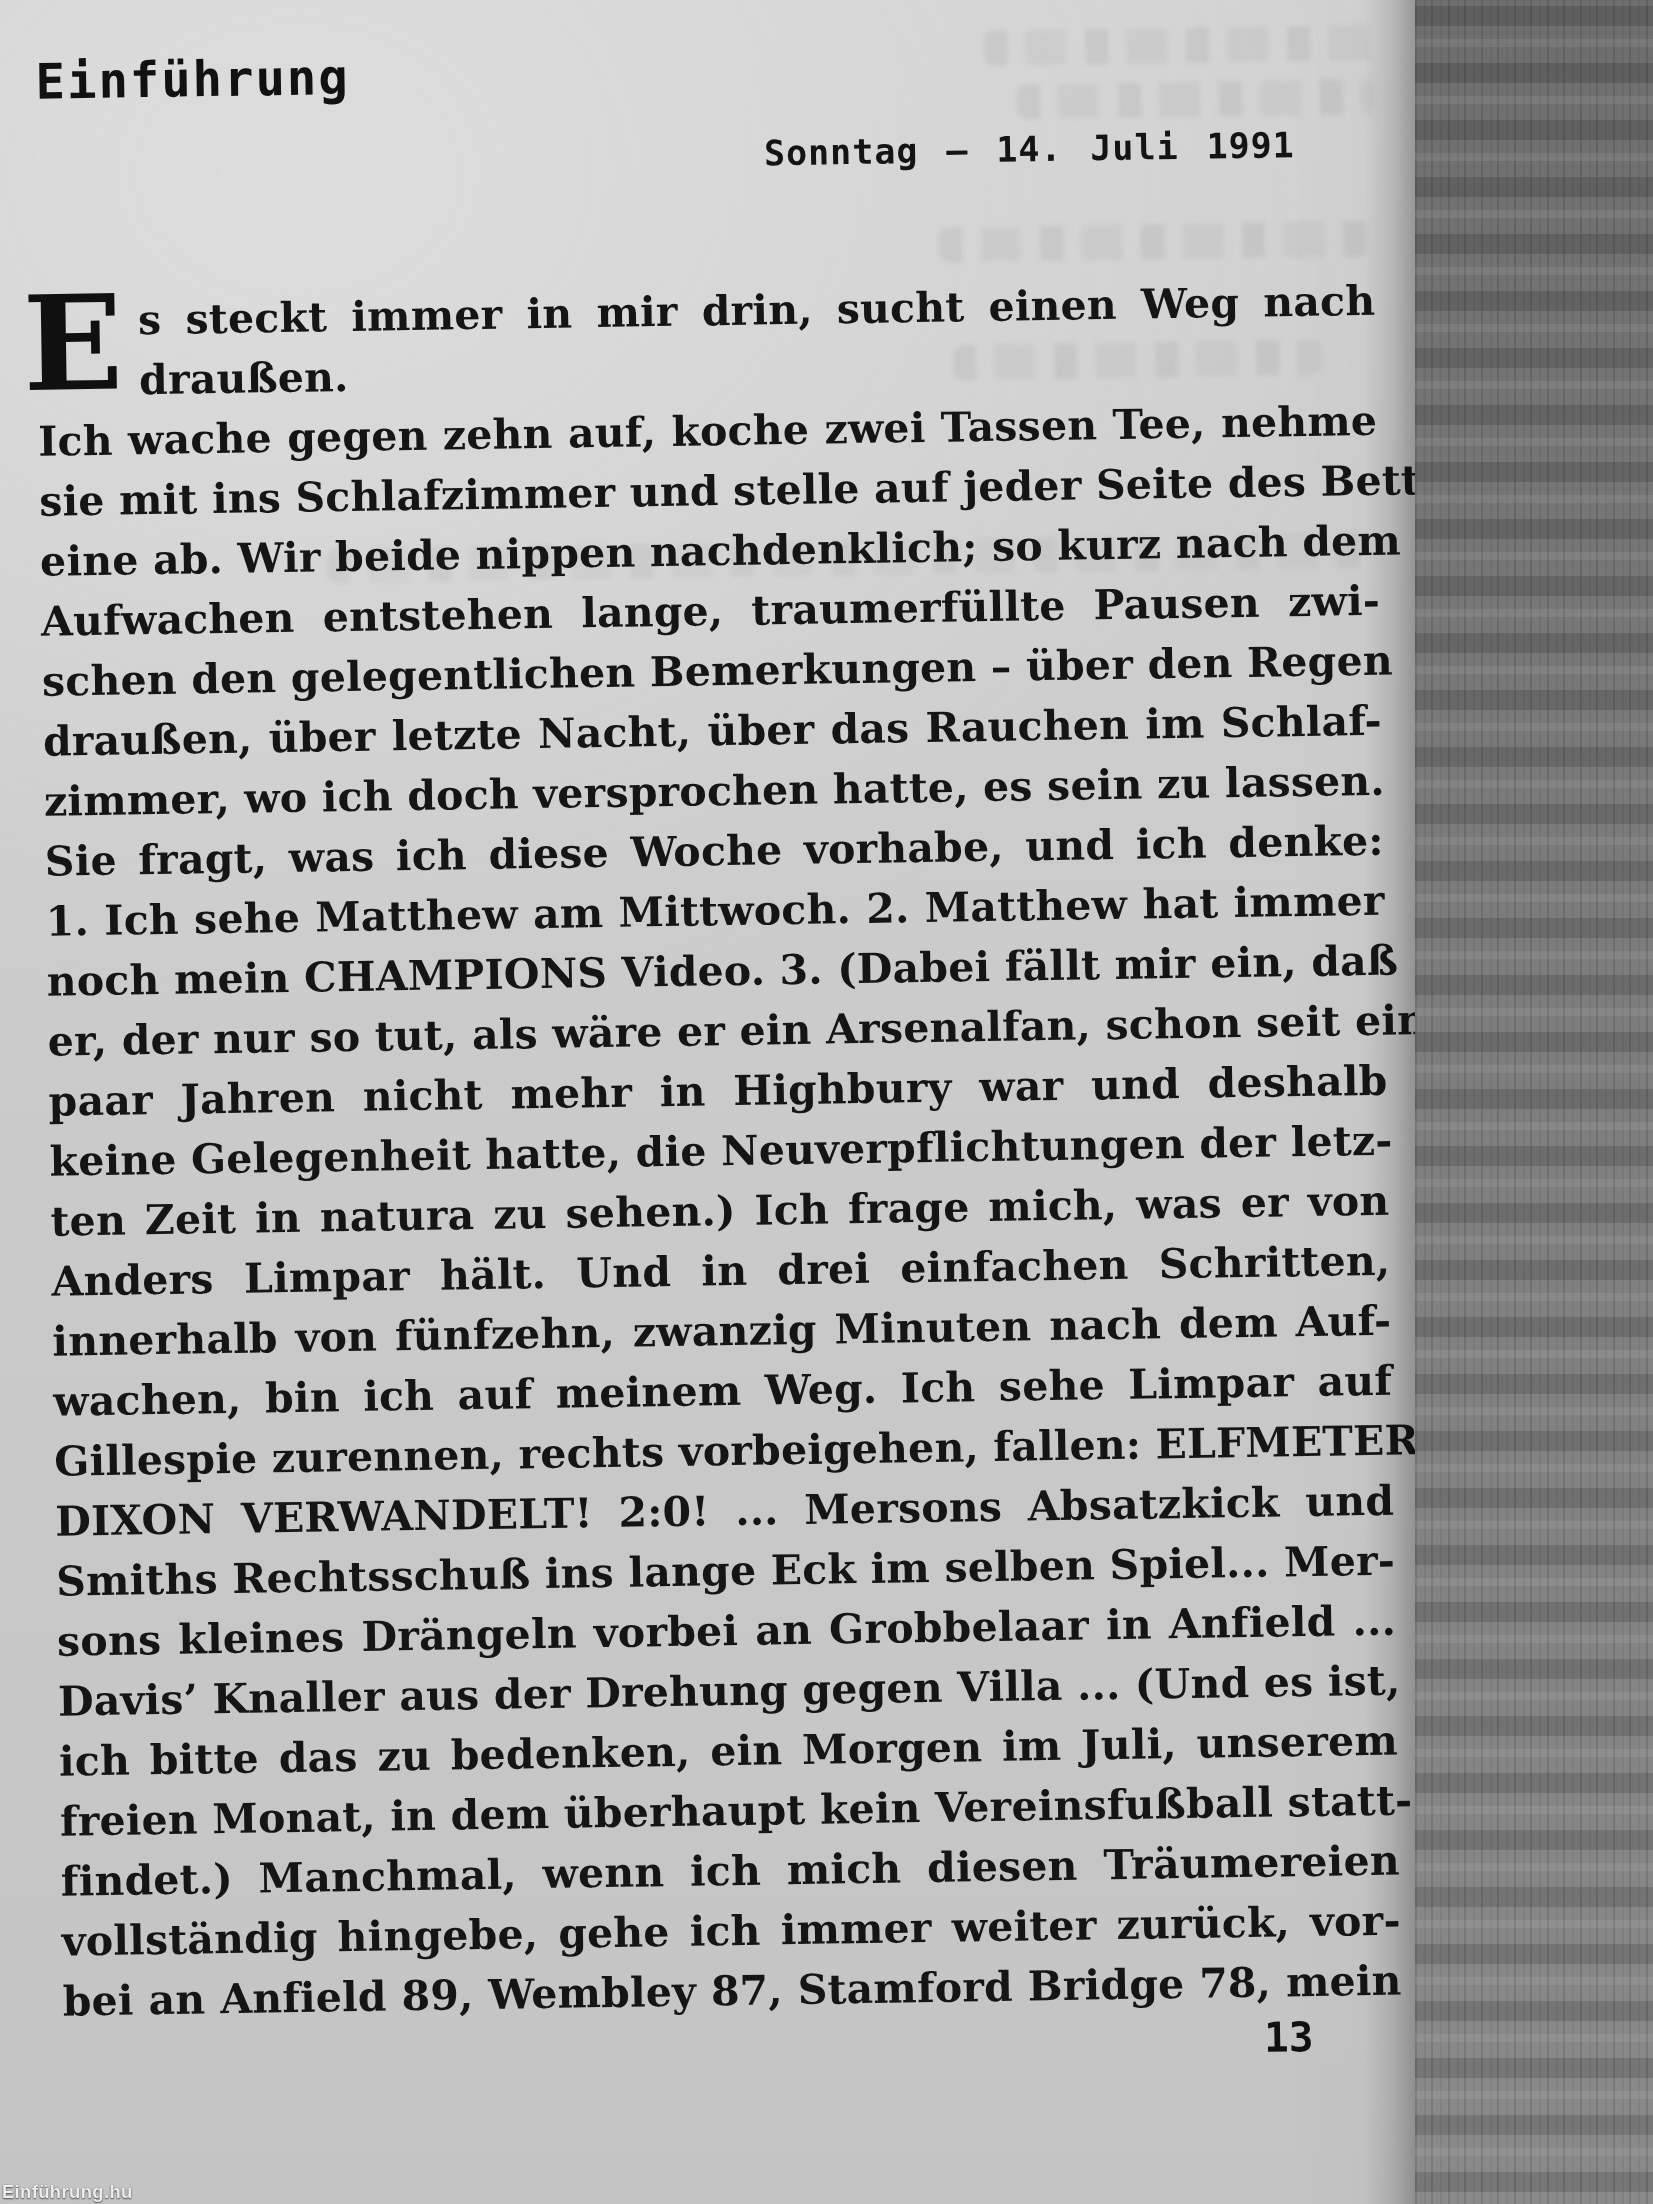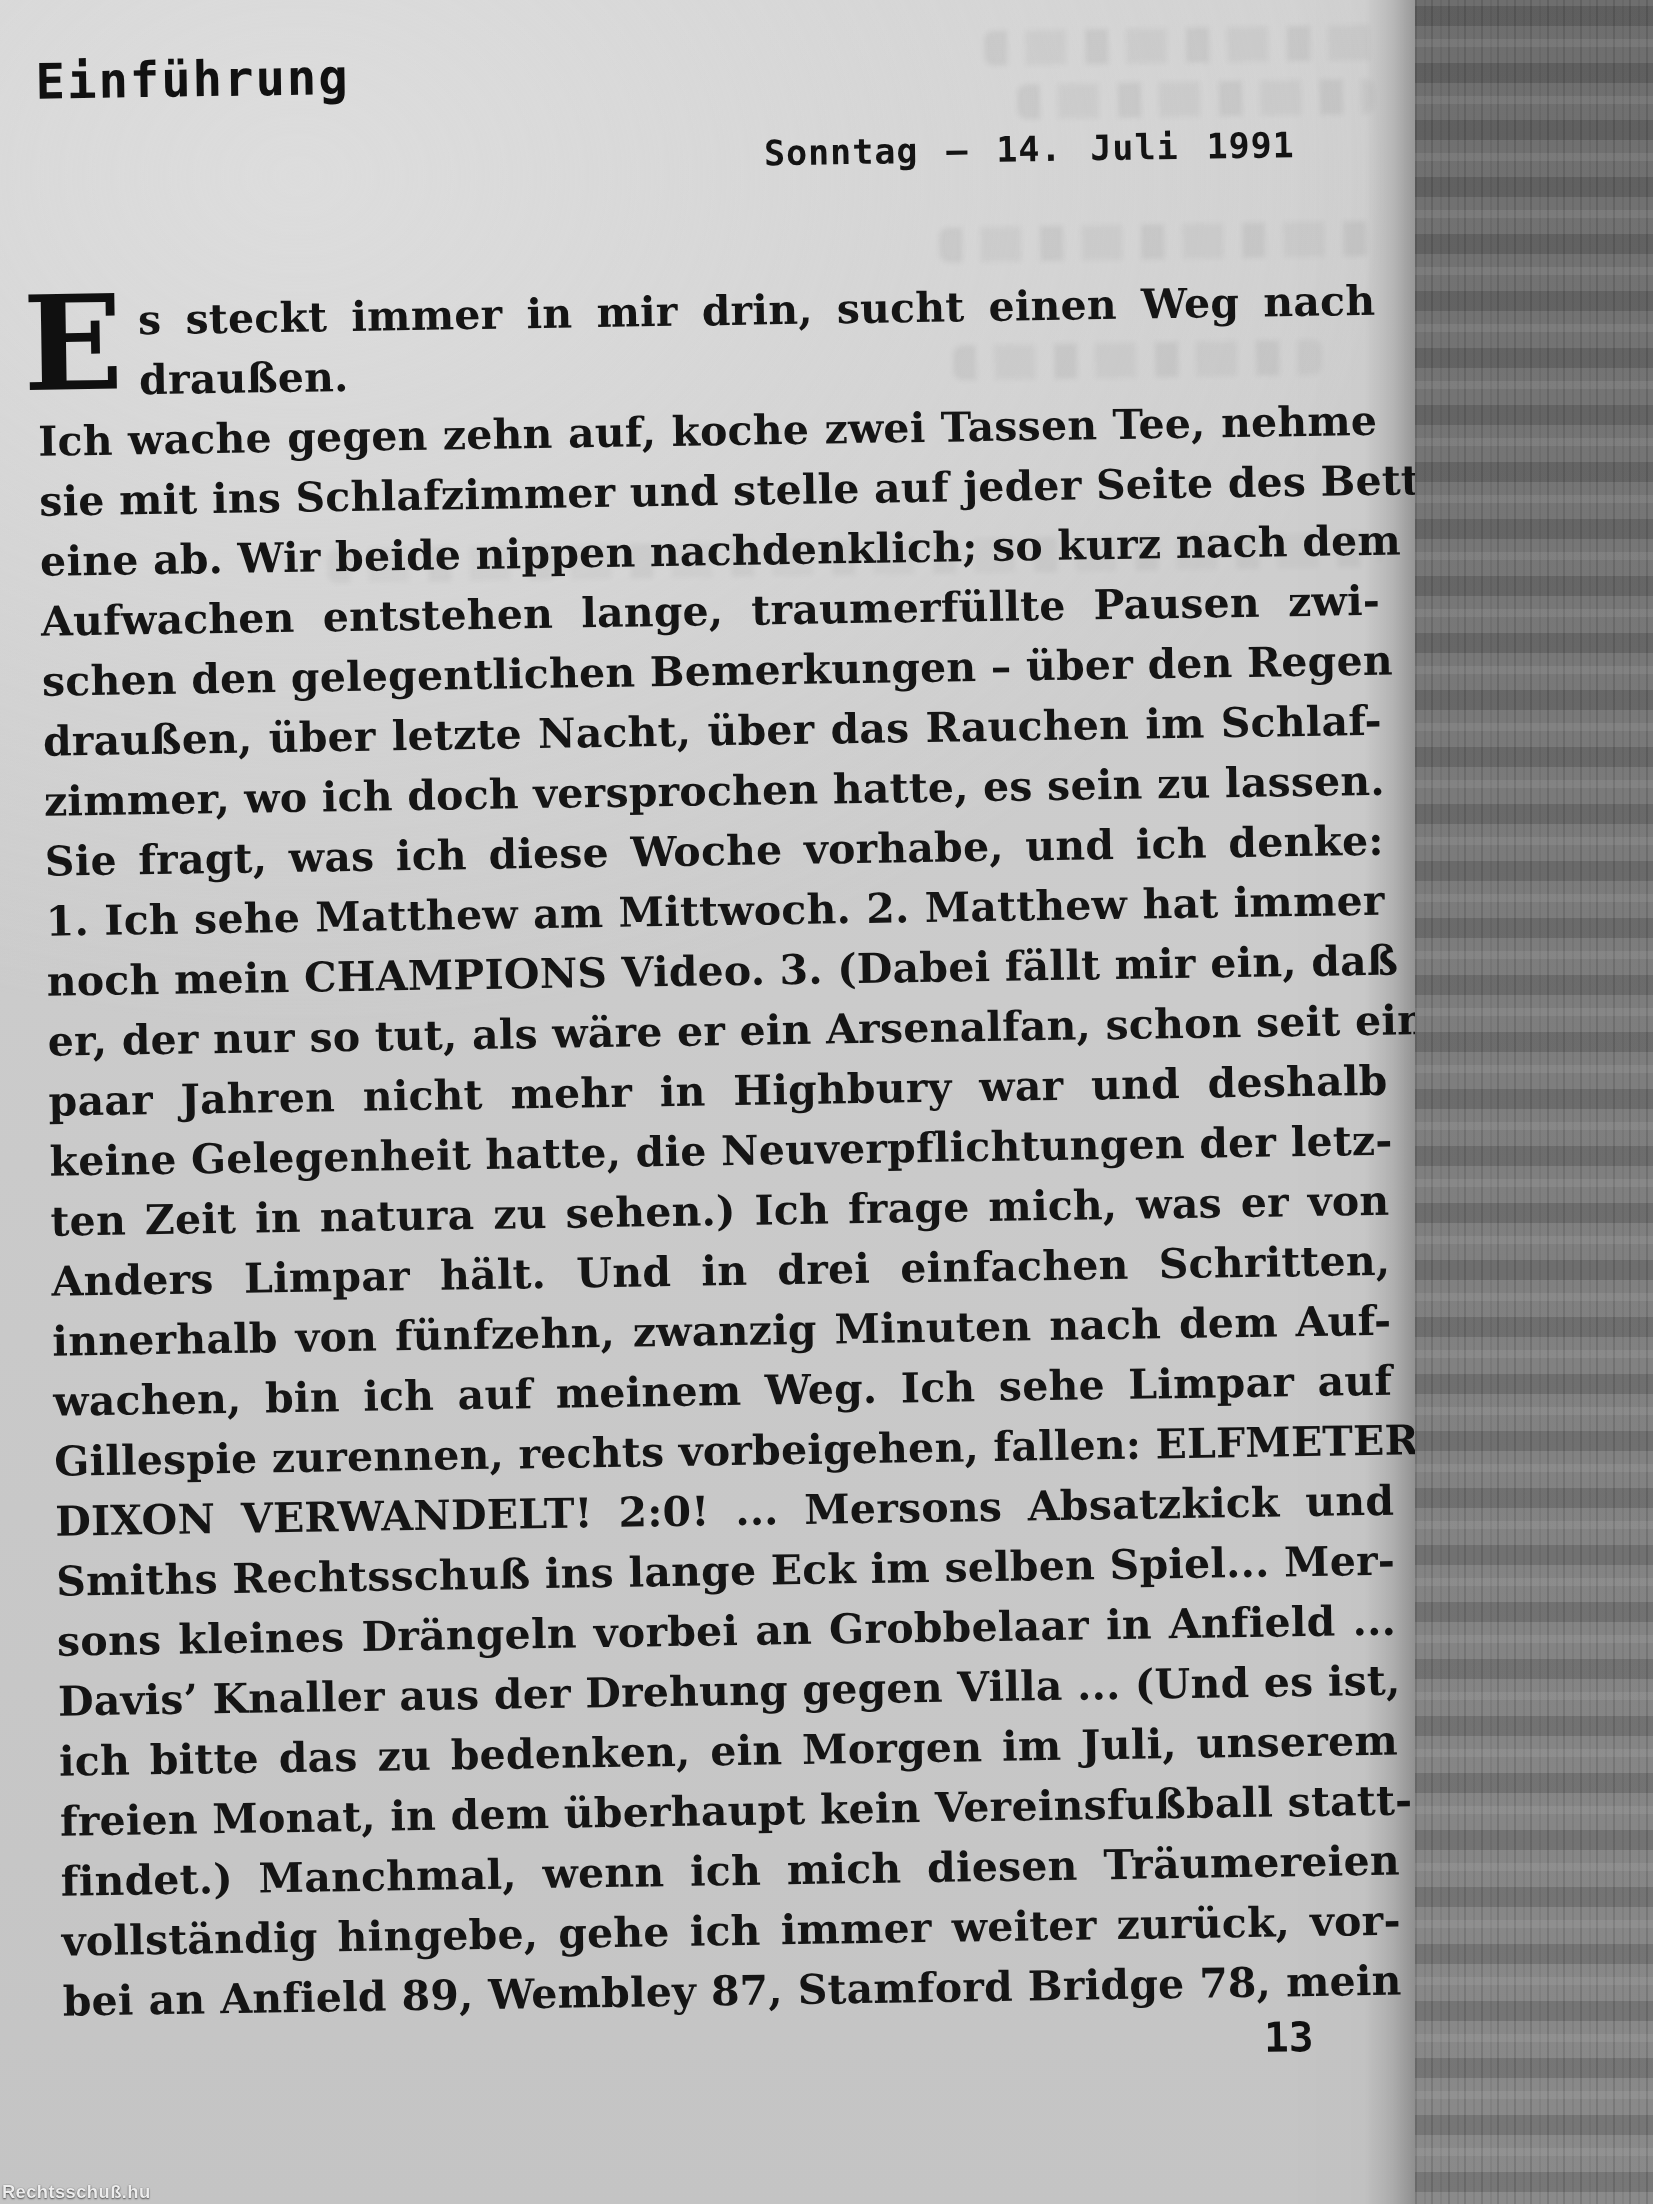--- a/index.html
+++ b/index.html
@@ -137,14 +137,14 @@
         <div class="bodyline">vollständig hingebe, gehe ich immer weiter zurück, vor-</div>
         <div class="bodyline">bei an Anfield 89, Wembley 87, Stamford Bridge 78, mein</div>
       </div>
   </div>
 
   <div class="pageno">13</div>
 </div>
 
 <div class="page-edge"></div>
 <div class="strip"></div>
-<div class="watermark">Rechtsschuß.hu</div>
+<div class="watermark">Einführung.hu</div>
 
 
 </body></html>

